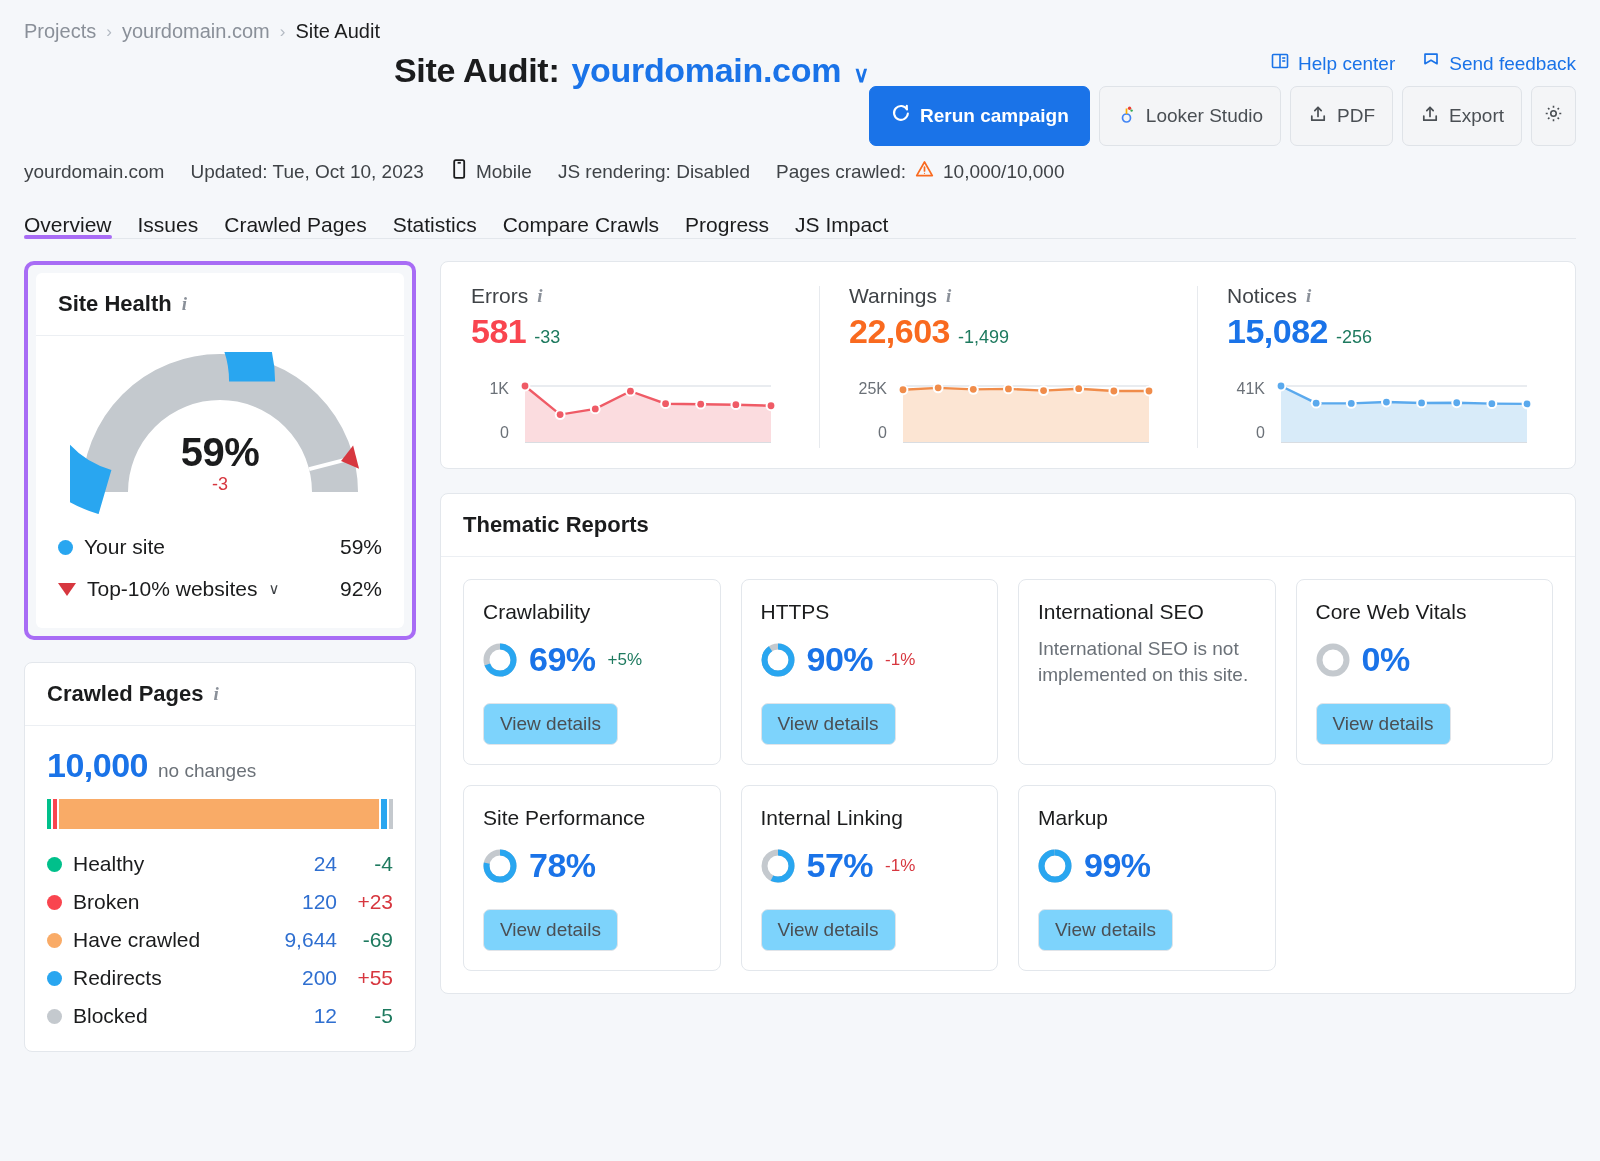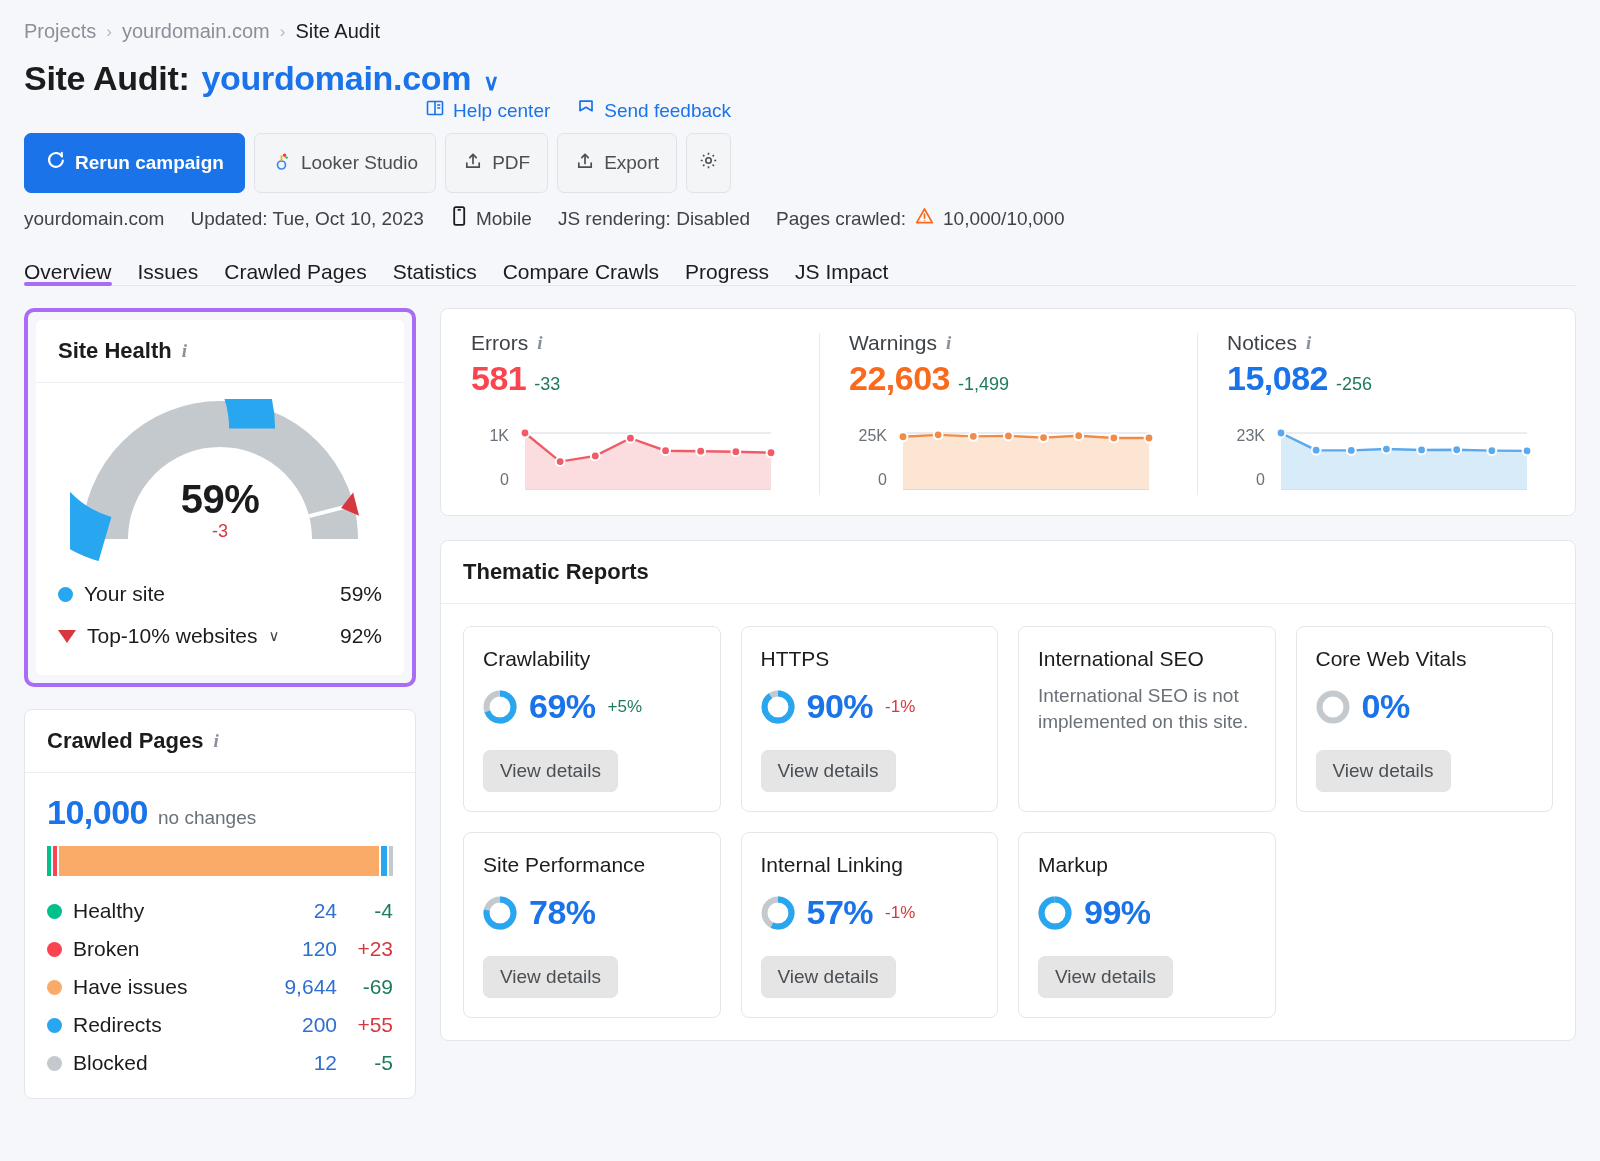--- a/index.html
+++ b/index.html
@@ -12,21 +12,21 @@
   }
   .page { position: relative; width: 1600px; height: 1161px; padding: 0 24px; }
 
   
   .breadcrumb { display: flex; align-items: center; gap: 10px; padding-top: 20px; font-size: 20px; }
   .crumb { color: #8a9099; }
   .crumb.current { color: #1b1c1d; }
   .crumb-sep { color: #b3bac3; font-size: 17px; }
 
   
-  .head-row { display: flex; align-items: flex-start; justify-content: flex-end; margin-top: 16px; flex-direction: column; }
+  .head-row { display: flex; align-items: flex-start; justify-content: flex-end; margin-top: 8px; }
   .title { font-size: 34px; font-weight: 700; letter-spacing: -.3px; display: flex; align-items: baseline; gap: 12px; }
   .title .dom { color: #1a73e8; }
   .chev-title { color: #1a73e8; font-size: 22px; font-weight: 700; }
 
   .head-right { display: flex; flex-direction: column; align-items: flex-end; }
   .help-row { display: flex; gap: 26px; align-items: center; margin-bottom: 10px; }
   .help-link { display: flex; align-items: center; gap: 8px; color: #1a73e8; font-size: 19px; }
   .btn-row { display: flex; gap: 9px; align-items: center; }
   .btn {
     display: flex; align-items: center; gap: 9px;
@@ -110,21 +110,21 @@
   .th-body { padding: 22px; display: grid; grid-template-columns: repeat(4, 1fr); gap: 20px; }
   .th-card { border: 1px solid #e3e7ec; border-radius: 8px; padding: 20px 19px 19px; min-height: 186px; display: flex; flex-direction: column; }
   .th-name { font-size: 21px; color: #1b1c1d; }
   .th-val { display: flex; align-items: center; gap: 12px; margin-top: 16px; }
   .th-pct { font-size: 34px; font-weight: 700; color: #1a73e8; letter-spacing: -.5px; }
   .th-delta { font-size: 17px; }
   .th-note { font-size: 19px; color: #6b7178; margin-top: 12px; line-height: 1.38; }
   .view-btn {
     margin-top: auto; align-self: flex-start;
     height: 42px; padding: 0 16px; border-radius: 7px;
-    border: 1px solid #e0e4e9; background: #e5e5e5; color: #4a4f54; font-size: 19px;
+    border: 1px solid #e0e4e9; background: #7dd3fc; color: #4a4f54; font-size: 19px;
   }
   .th-empty { border: none; }
 </style>
 </head>
 <body>
 
 <div class="page">
 
   <div class="breadcrumb" id="breadcrumb">
       <span class="crumb">Projects</span>
@@ -329,21 +329,21 @@
                 <div class="lbl">
                   <span class="dot" style="background: rgb(249, 69, 79);"></span>
                   <span>Broken</span>
                 </div>
                 <span class="cp-val">120</span>
                 <span class="cp-delta up">+23</span>
               </div>
               <div class="cp-row">
                 <div class="lbl">
                   <span class="dot" style="background: rgb(249, 171, 103);"></span>
-                  <span>Have issues</span>
+                  <span>Have crawled</span>
                 </div>
                 <span class="cp-val">9,644</span>
                 <span class="cp-delta down">-69</span>
               </div>
               <div class="cp-row">
                 <div class="lbl">
                   <span class="dot" style="background: rgb(41, 166, 240);"></span>
                   <span>Redirects</span>
                 </div>
                 <span class="cp-val">200</span>
@@ -445,21 +445,21 @@
             <div class="stat-label">
               <span>Notices</span>
               <span class="info-i">i</span>
             </div>
             <div class="stat-num">
               <span class="big" style="color: rgb(26, 115, 232);">15,082</span>
               <span class="d">-256</span>
             </div>
             <div class="spark">
               <div class="spark-axis">
-                <span>23K</span>
+                <span>41K</span>
                 <span>0</span>
               </div>
               <svg width="258" height="70" viewBox="0 0 258 70">
                 <line x1="6" y1="6" x2="252" y2="6" stroke="#e9ecf0" stroke-width="2"></line>
       <line x1="6" y1="62" x2="252" y2="62" stroke="#d9dde2" stroke-width="2"></line>
       <path d="M 6 6 L 41.142857142857146 23.182608695652174 L 76.28571428571429 23.40869565217391 L 111.42857142857144 22.05217391304348 L 146.57142857142858 22.956521739130434 L 181.71428571428572 22.730434782608697 L 216.8571428571429 23.634782608695655 L 252.00000000000003 23.901565217391305 L 252.00000000000003 62 L 6 62 Z" fill="#d8ebf9"></path>
       <path d="M 6 6 L 41.142857142857146 23.182608695652174 L 76.28571428571429 23.40869565217391 L 111.42857142857144 22.05217391304348 L 146.57142857142858 22.956521739130434 L 181.71428571428572 22.730434782608697 L 216.8571428571429 23.634782608695655 L 252.00000000000003 23.901565217391305" fill="none" stroke="#5aa9ed" stroke-width="2.4"></path>
                 <circle cx="6" cy="6" r="5.4" fill="#fff"></circle>
                 <circle cx="6" cy="6" r="3.4" fill="#5aa9ed"></circle>
                 <circle cx="41.142857142857146" cy="23.182608695652174" r="5.4" fill="#fff"></circle>

